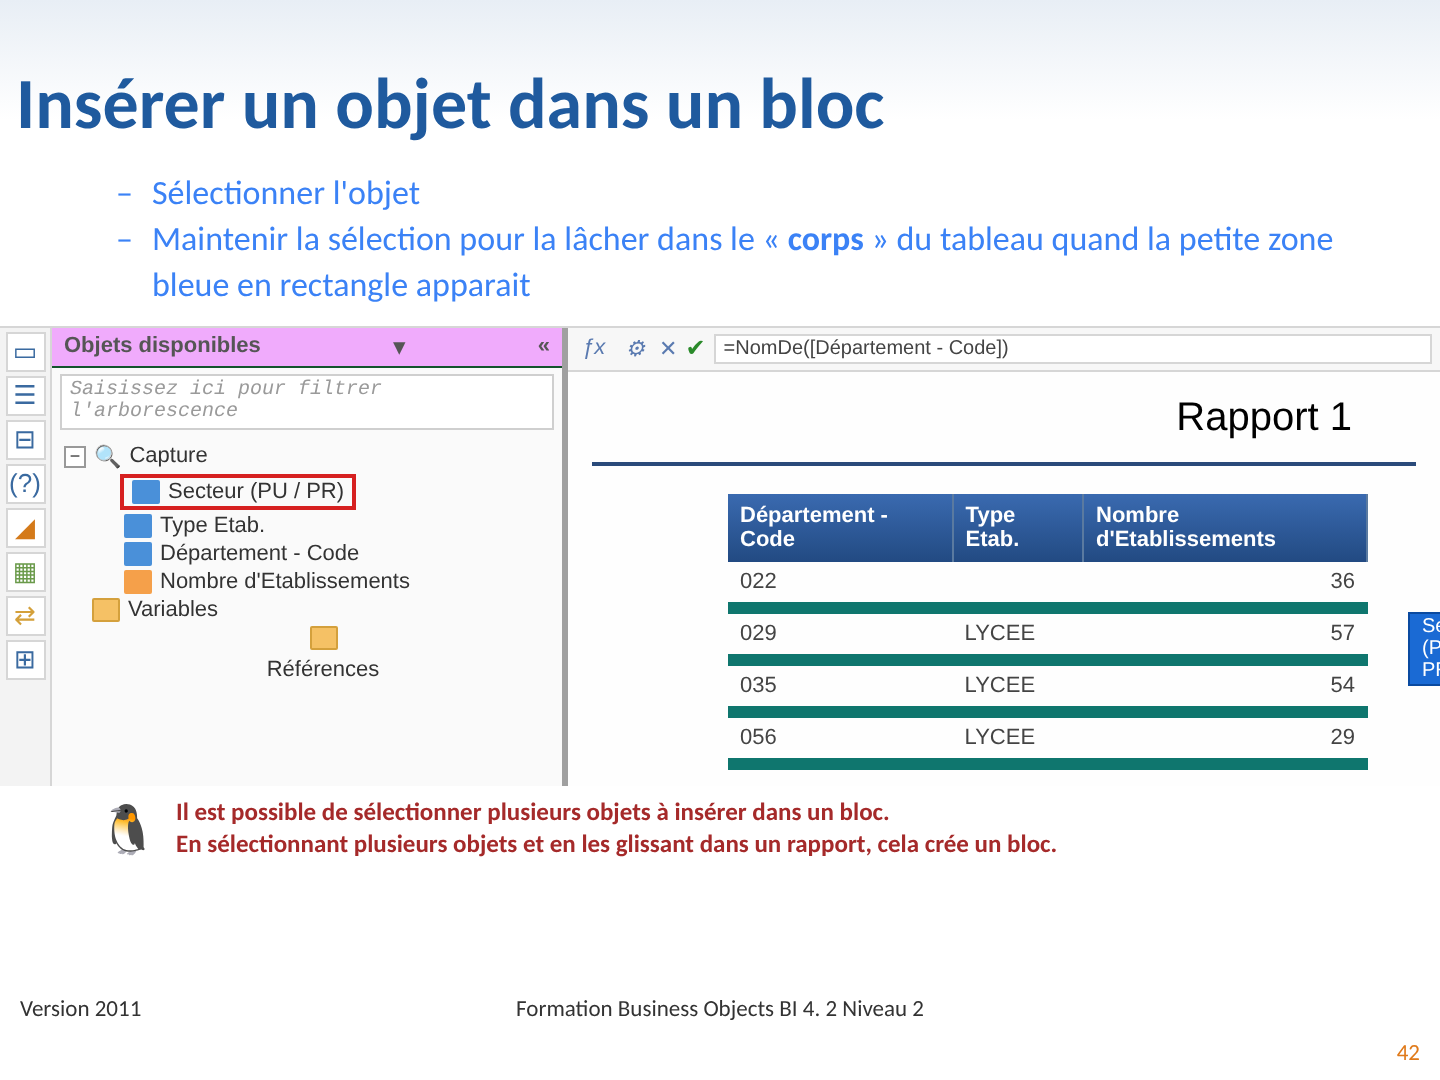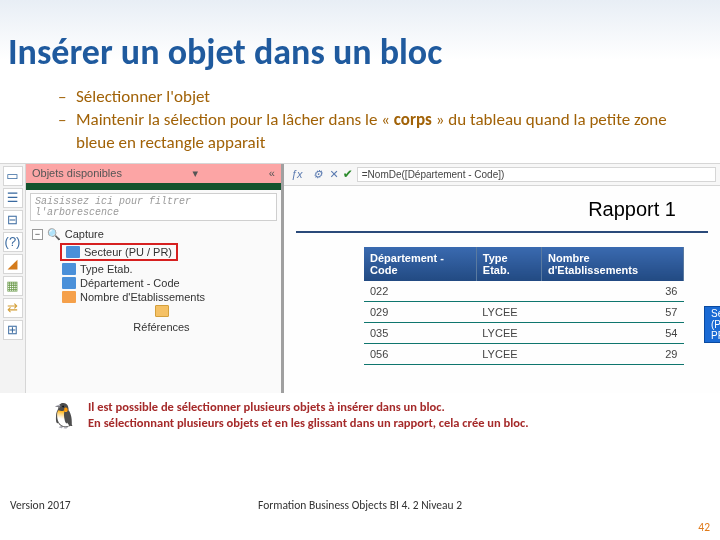--- a/index.html
+++ b/index.html
@@ -1,29 +1,29 @@
 <!DOCTYPE html>
 <html><head>
 <meta charset="utf-8">
 <style>
   * { box-sizing: border-box; margin: 0; padding: 0; }
   body { font-family: Calibri, Arial, sans-serif; width: 720px; height: 540px; background: #fff; position: relative; overflow: hidden; }
   .slide-bg { position: absolute; top: 0; left: 0; width: 100%; height: 60px; background: linear-gradient(180deg, #e8eef5 0%, #fff 100%); z-index: -1; }
   .title { font-size: 36px; color: #1f5a9e; font-weight: 600; padding: 30px 0 0 8px; }
-  .bullets { padding: 12px 20px 6px 58px; font-size: 17px; color: #a16207; line-height: 1.35; }
+  .bullets { padding: 12px 20px 6px 58px; font-size: 17px; color: #3b82f6; line-height: 1.35; }
   .bullets li { list-style: none; position: relative; padding-left: 18px; }
   .bullets li::before { content: "–"; position: absolute; left: 0; }
   .bold { font-weight: 700; }
 
   .screenshot { display: flex; height: 230px; border-top: 1px solid #d6d6d6; font-family: Tahoma, Arial, sans-serif; font-size: 11px; color: #333; margin-top: 2px; }
   .toolbar-left { width: 26px; background: #f3f3f3; border-right: 1px solid #d6d6d6; display: flex; flex-direction: column; gap: 2px; padding: 2px; align-items: center; }
   .tb-icon { width: 20px; height: 20px; display: flex; align-items: center; justify-content: center; font-size: 13px; background: #fff; border: 1px solid #d6d6d6; cursor: pointer; color: #3a6aa0; }
   .tb-icon.img { background: #fff; }
   .panel { width: 258px; background: #fafafa; border-right: 3px solid #a0a0a0; display: flex; flex-direction: column; }
-  .panel-header { background: #fca5a5; border-bottom: 7px solid #14532d; padding: 3px 6px; font-weight: 400; color: #555; display: flex; justify-content: space-between; align-items: center; }
+  .panel-header { background: #f0abfc; border-bottom: 1px solid #14532d; padding: 3px 6px; font-weight: 700; color: #555; display: flex; justify-content: space-between; align-items: center; }
   .collapse-icon { font-size: 11px; color: #555; cursor: pointer; }
   .filter-box { margin: 3px 4px; padding: 2px 4px; border: 1px solid #cfcfcf; background: #fff; color: #9a9a9a; font-style: italic; font-size: 10px; font-family: Liberation Mono, monospace; }
   .tree { padding: 3px 4px 2px 6px; flex: 1; }
   .tree-row { display: flex; align-items: center; gap: 4px; padding: 1px 0; }
   .tree-toggle { width: 11px; height: 11px; border: 1px solid #999; font-size: 9px; line-height: 9px; text-align: center; background: #fff; }
   .tree-icon { width: 14px; height: 12px; border-radius: 1px; }
   .dim-icon { background: #4a90d9; }
   .folder-icon { background: #f5c165; border: 1px solid #d4a03c; }
   .var-icon { background: #f5c165; border: 1px solid #d4a03c; }
   .tree-label { font-size: 11px; color: #333; }
@@ -32,21 +32,21 @@
   .main-area { flex: 1; background: #d946ef; display: flex; flex-direction: column; }
   .formula-bar { height: 22px; border-bottom: 1px solid #d6d6d6; display: flex; align-items: center; gap: 4px; padding: 0 4px; background: #f7f7f7; }
   .fx-btn { font-style: italic; color: #5a7ab0; font-size: 11px; padding: 0 3px; cursor: pointer; }
   .fx-x { color: #5a7ab0; font-size: 11px; cursor: pointer; }
   .fx-check { color: #2a8a2a; font-size: 12px; cursor: pointer; }
   .formula-input { flex: 1; background: #fff; border: 1px solid #d6d6d6; padding: 1px 4px; font-size: 10px; color: #444; }
   .report-body { flex: 1; padding: 8px 12px; background: #fefefe; position: relative; }
   .r-title { font-family: Arial; font-size: 20px; color: #000; text-align: right; padding: 4px 32px 10px 0; border-bottom: 2px solid #2a4a7a; }
   .tbl { margin-top: 14px; border-collapse: collapse; width: 320px; margin-left: auto; margin-right: 24px; font-size: 11px; }
   .tbl th { background: #2a5a9a; background: linear-gradient(#3a6ab0,#224a82); color: #fff; padding: 5px 6px; text-align: left; font-weight: 600; border-right: 1px solid #5a7aa0; }
-  .tbl td { padding: 4px 6px; border-bottom: 1px solid #0f766e; color: #444; }
+  .tbl td { padding: 4px 6px; border-bottom: 6px solid #0f766e; color: #444; }
   .tbl td:last-child { text-align: right; }
   .drag-chip { position: absolute; top: 120px; left: 420px; background: #1a6ad4; color: #fff; font-size: 10px; padding: 1px 6px; border: 1px solid #0a4aa0; }
 
   .tip-box { display: flex; gap: 8px; padding: 6px 20px 4px 48px; align-items: flex-start; }
   .tip-icon { width: 32px; height: 34px; border-radius: 4px; display: flex; align-items: center; justify-content: center; font-size: 24px; }
   .tip-text { font-size: 12.5px; font-weight: 700; color: #a52a2a; line-height: 1.3; }
 
   .footer { position: absolute; bottom: 6px; left: 0; width: 100%; display: flex; justify-content: space-between; align-items: center; padding: 0 10px; font-size: 11.5px; color: #333; }
   .footer .ctr { position: absolute; left: 50%; transform: translateX(-50%); }
   .page-num { color: #e07a1a; font-weight: 400; margin-top: 44px; }
@@ -101,20 +101,24 @@
         <span class="tree-label">Type Etab.</span>
       </div>
       <div class="tree-row" style="padding-left:30px;">
         <span class="tree-icon dim-icon"></span>
         <span class="tree-label">Département - Code</span>
       </div>
       <div class="tree-row" style="padding-left:30px;">
         <span class="tree-icon" style="background:#f5a04a;"></span>
         <span class="tree-label">Nombre d'Etablissements</span>
       </div>
+      <div class="tree-row" style="padding-left:14px;">
+        <span class="tree-icon var-icon"></span>
+        <span class="tree-label">Variables</span>
+      </div>
       <div class="tree-row" style="padding-left:14px;flex-direction:column;">
         <span class="tree-icon folder-icon"></span>
         <span class="tree-label">Références</span>
       </div>
     </div>
   </div>
 
   <div class="main-area">
     <div class="formula-bar">
       <span class="fx-btn">ƒx</span>
@@ -163,16 +167,16 @@
 
 <div class="tip-box">
   <div class="tip-icon">🐧</div>
   <div class="tip-text">
     <div>Il est possible de sélectionner plusieurs objets à insérer dans un bloc.</div>
     <div>En sélectionnant plusieurs objets et en les glissant dans un rapport, cela crée un bloc.</div>
   </div>
 </div>
 
 <div class="footer">
-  <span>Version 2017</span>
+  <span>Version 2011</span>
   <span class="ctr">Formation Business Objects BI 4. 2 Niveau 2</span>
   <span class="page-num">42</span>
 </div>
 
 </body></html>

